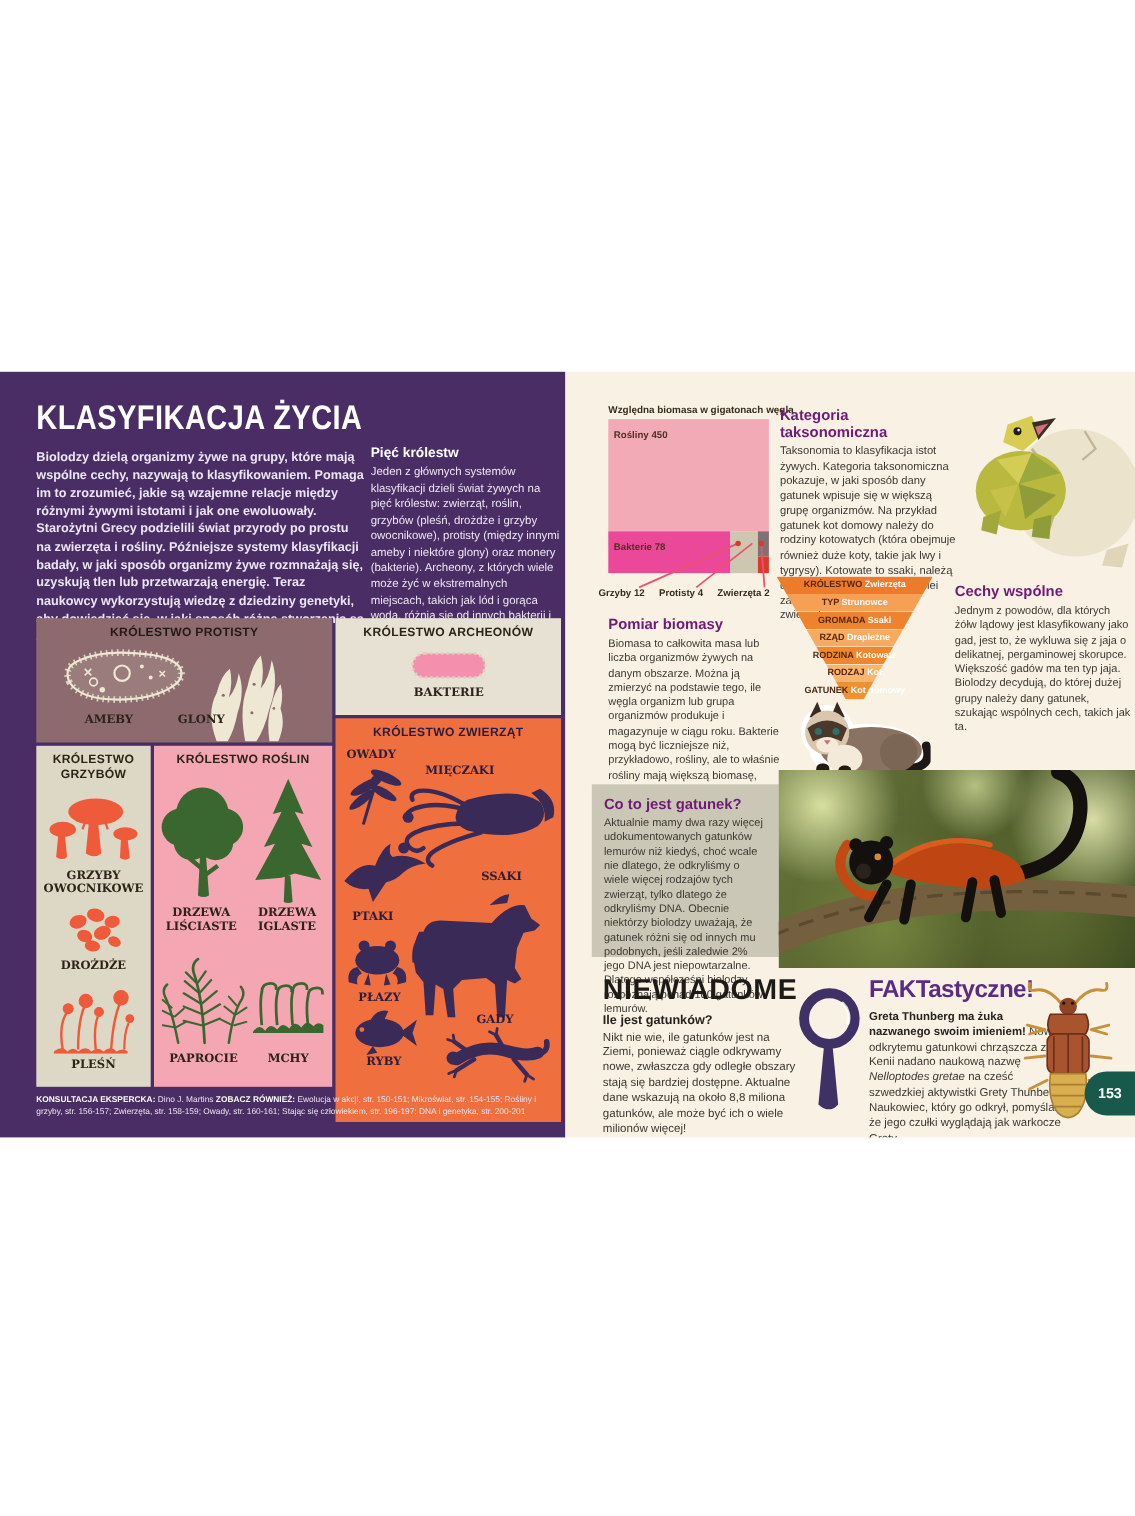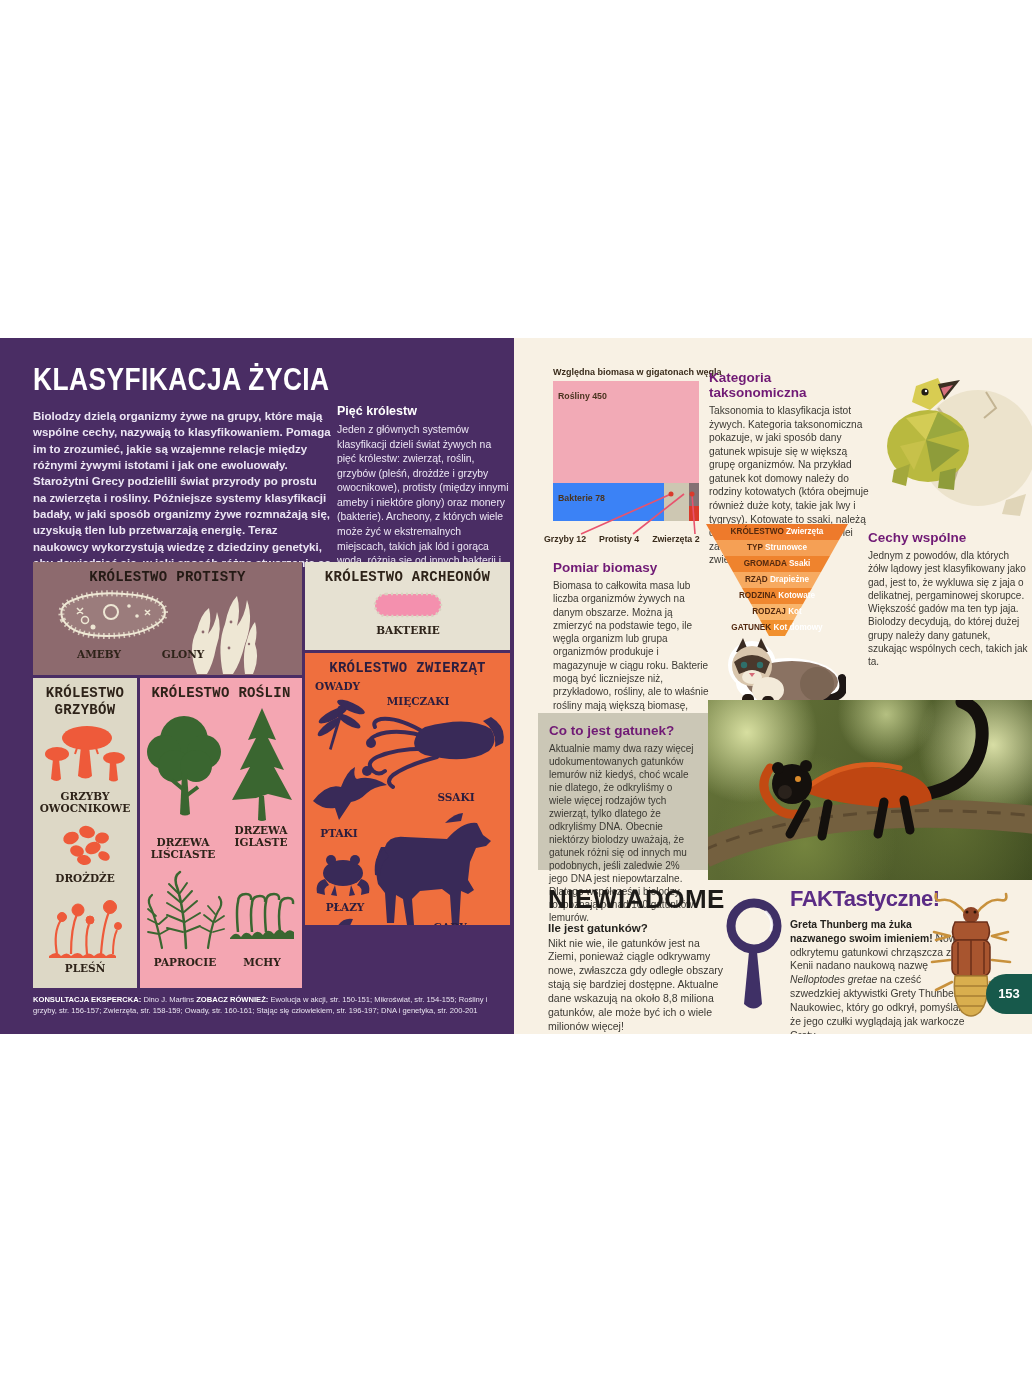--- a/index.html
+++ b/index.html
@@ -13,43 +13,43 @@
     letter-spacing:0.5px; transform:scaleX(.85); transform-origin:left; white-space:nowrap; }
   .intro { position:absolute; left:33px; top:70px; width:298px; color:#ece6f4; font-size:11.5px;
     line-height:1.42; font-weight:bold; }
   .five-k { position:absolute; left:337px; top:66px; width:176px; color:#ece6f4; }
   .five-k h3 { font-size:12.5px; color:#fff; margin-bottom:5px; }
   .five-k p { font-size:10.4px; line-height:1.4; }
 
   .panel { position:absolute; overflow:hidden; }
   .p-prot  { left:33px;  top:224px; width:269px; height:113px; background:#8d6a6e; }
   .p-arch  { left:305px; top:224px; width:205px; height:88px;  background:#e6e1d2; }
-  .p-anim  { left:305px; top:315px; width:205px; height:272px; background:#ef6f3e; }
+  .p-anim  { left:305px; top:315px; width:205px; height:367px; background:#ef6f3e; }
   .p-fungi { left:33px;  top:340px; width:104px; height:310px; background:#ddd8c6; }
   .p-plant { left:140px; top:340px; width:162px; height:310px; background:#f4a6b2; }
-  .ptitle { font-family:Liberation Mono, monospace; font-weight:bold; text-align:center; font-size:14px;
+  .ptitle { font-family:Liberation Sans, sans-serif; font-weight:bold; text-align:center; font-size:11px;
     color:#2e2319; padding-top:7px; letter-spacing:.3px; line-height:1.2; }
   .ilabel { position:absolute; font-family:"DejaVu Serif",serif; font-weight:bold; font-size:10.5px;
     color:#2e2319; text-align:center; line-height:1.15; }
   .icn { position:absolute; }
 
   .credits { position:absolute; left:33px; top:656px; width:474px; color:#e9e3f0; font-size:7.6px; line-height:1.5; }
   .credits b { color:#ffffff; }
 
   
   .rp-h3 { font-size:13.5px; font-weight:bold; color:#701a75; margin-bottom:4px; }
   .rp-p  { font-size:10px; line-height:1.33; color:#3b3933; }
   .blk { position:absolute; }
 
   .bm-title { position:absolute; left:39px; top:29px; font-size:9px; font-weight:bold; color:#3a2c1c; }
   .treemap { position:absolute; left:39px; top:43px; width:146px; height:140px; display:flex; flex-direction:column; }
   .tm-plants { flex:1; background:#f2aab6; padding:4px 5px; }
   .tm-lab { font-size:8.8px; font-weight:bold; color:#4a3420; }
   .tm-bottom { height:38px; display:flex; }
-  .tm-bact { flex:1; background:#3b82f6; padding:4px 5px; }
+  .tm-bact { flex:1; background:#ec4899; padding:4px 5px; }
   .tm-fungi { width:25px; background:#cdc7b2; }
   .tm-pa { width:10px; display:flex; flex-direction:column; }
   .tm-prot { flex:3; background:#837073; }
   .tm-anim { flex:2; background:#d93a2b; }
   .tm-links { position:absolute; left:39px; top:150px; }
   .tm-cats { position:absolute; left:30px; top:196px; width:180px; display:flex; gap:13px; }
   .tm-cats span { font-size:8.8px; font-weight:bold; color:#3a2c1c; white-space:nowrap; }
 
   .pomiar { left:39px; top:222px; width:156px; }
   .taxo   { left:195px; top:32px; width:160px; }
@@ -266,21 +266,21 @@
           <path d="M38,64 l-2,40 q5,3 10,0 l-3,-40 z"></path>
           <path d="M40,80 l-12,-10 M42,86 l12,-9" stroke="#3a6630" stroke-width="4"></path>
         </g>
       </svg>
       <svg class="icn" style="left:86px;top:28px;" width="72" height="116" viewBox="0 0 72 116">
         <g fill="#3a6630">
           <polygon points="36,2 50,34 42,32 58,64 48,61 66,94 42,88 30,92 6,94 24,61 14,64 30,32 22,34"></polygon>
           <path d="M33,90 l-1,24 q4,2 8,0 l-2,-24 z"></path>
         </g>
       </svg>
-      <div class="ilabel" style="left:8px;top:146px;width:70px;margin-top:12px;">DRZEWA LIŚCIASTE</div>
+      <div class="ilabel" style="left:8px;top:146px;width:70px;">DRZEWA LIŚCIASTE</div>
       <div class="ilabel" style="left:88px;top:146px;width:66px;">DRZEWA IGLASTE</div>
       <svg class="icn" style="left:2px;top:188px;" width="88" height="84" viewBox="0 0 88 84">
         <g stroke="#3a6630" fill="none" stroke-linecap="round">
           <path d="M44,82 Q42,40 34,18 q-2,-8 4,-12" stroke-width="2.5"></path>
           <g stroke-width="2">
             <path d="M41,66 l-16,-4 M42,56 l-17,-7 M40,46 l-15,-9 M38,36 l-12,-10 M36,27 l-9,-9"></path>
             <path d="M43,66 l15,-6 M43,56 l15,-9 M42,46 l13,-11 M40,36 l10,-11 M38,27 l7,-10"></path>
           </g>
           <path d="M20,82 Q14,52 8,40 q-3,-7 2,-11" stroke-width="2.2"></path>
           <path d="M17,68 l-11,-2 M16,58 l-10,-5 M14,50 l-8,-7 M18,68 l9,-5 M17,58 l8,-7" stroke-width="1.8"></path>

